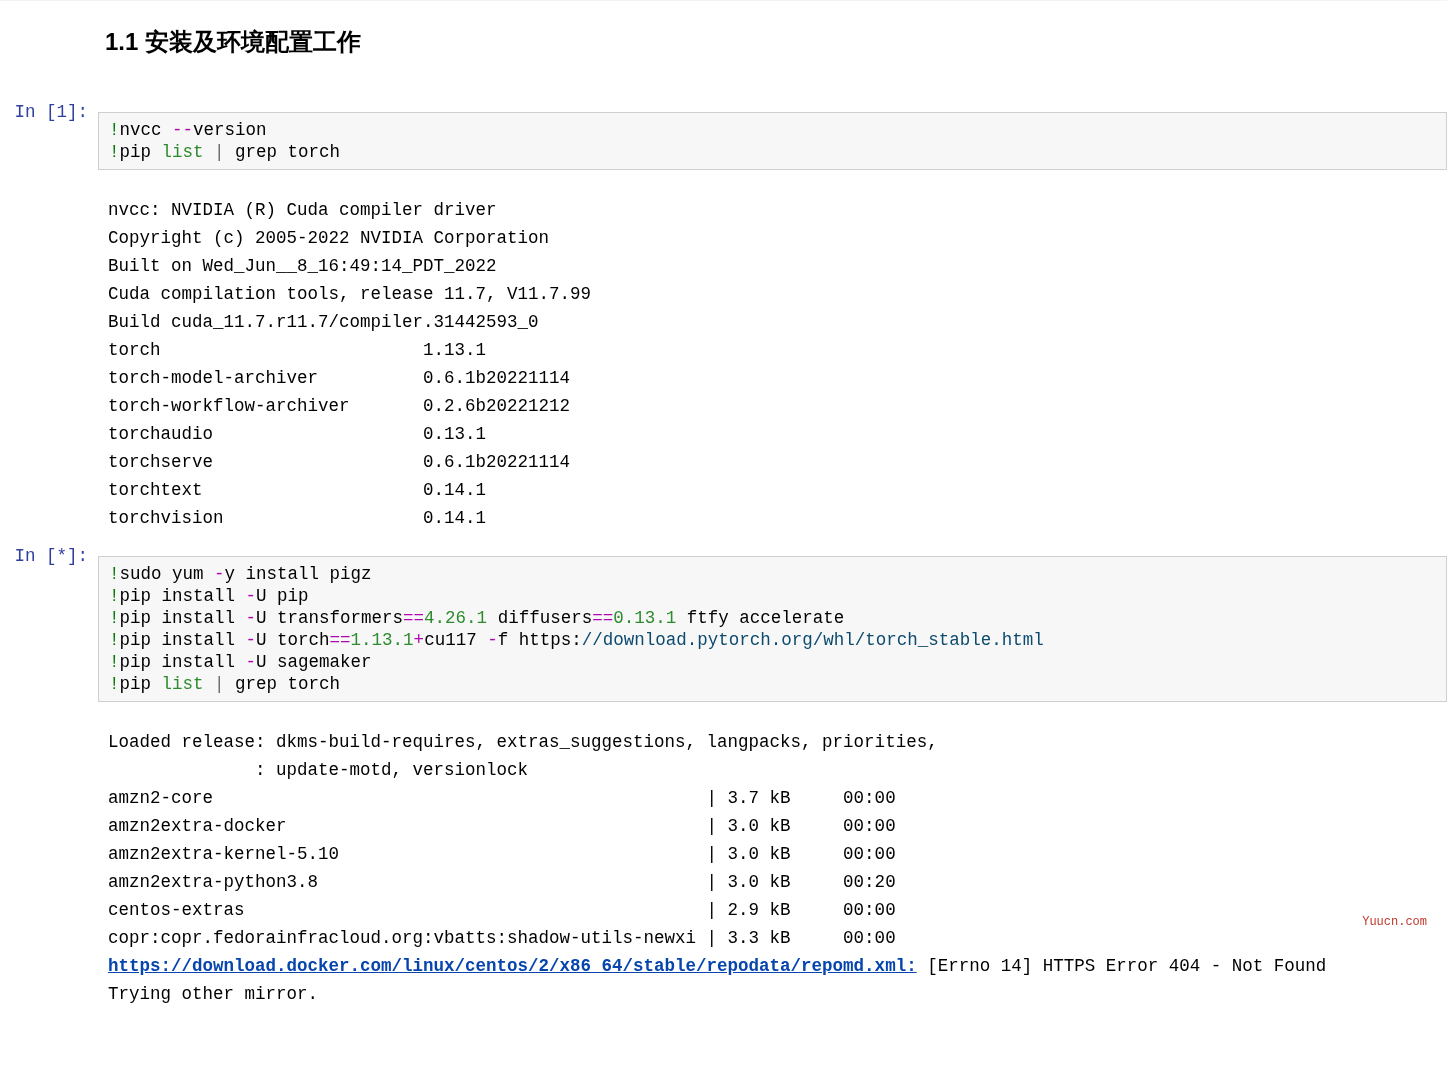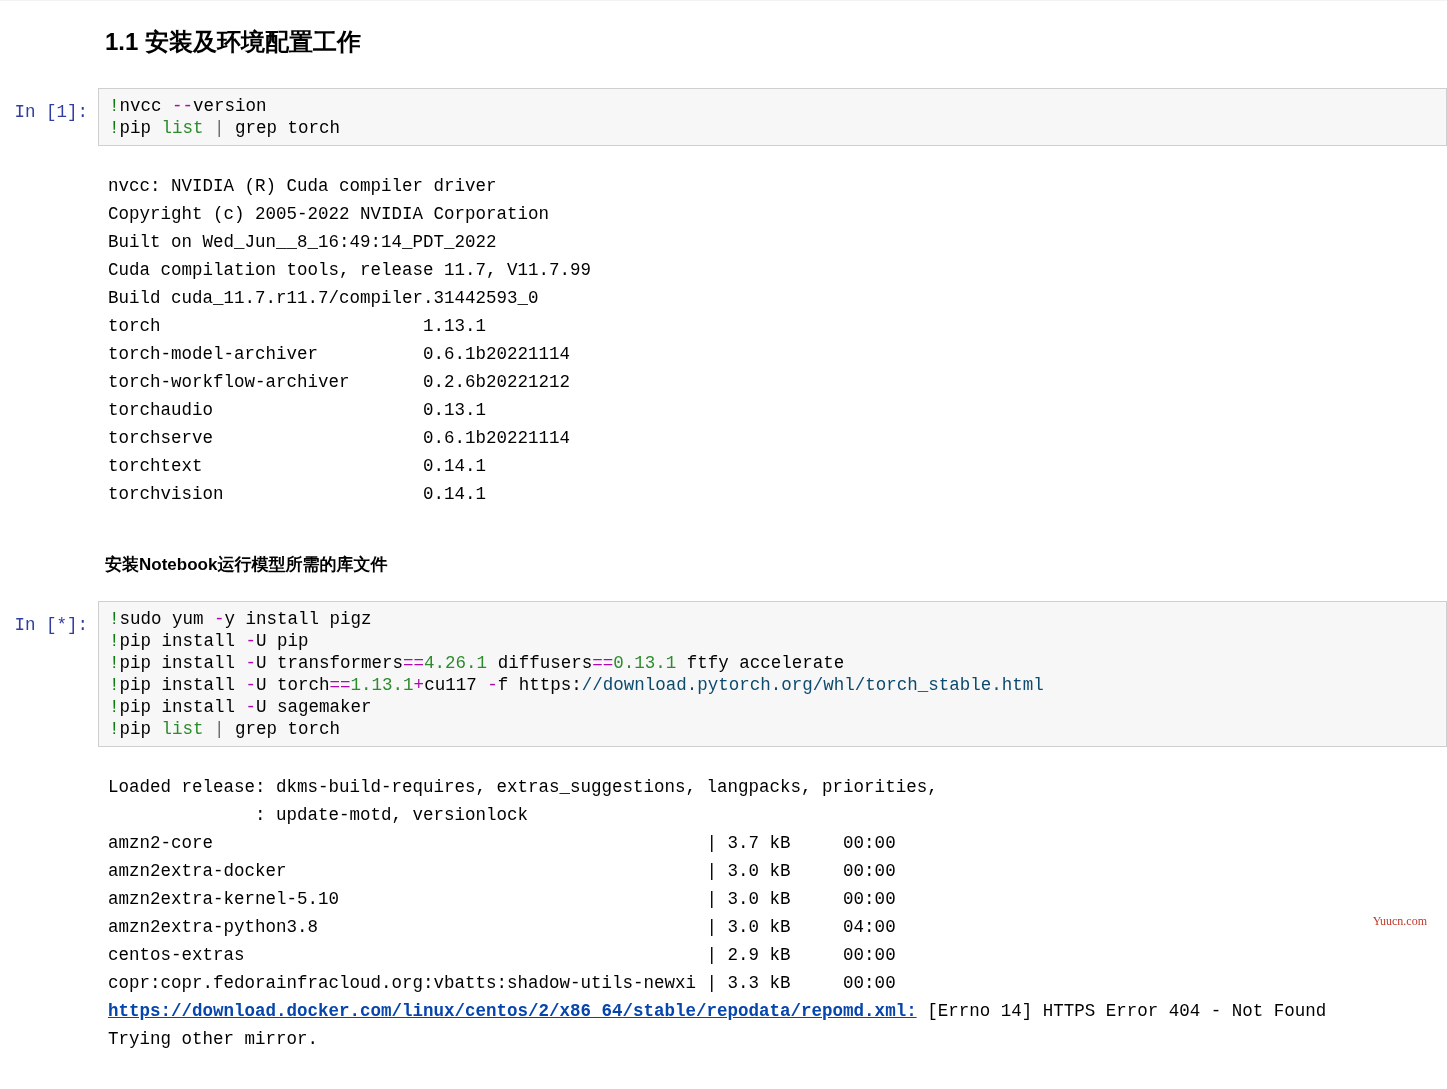--- a/index.html
+++ b/index.html
@@ -47,20 +47,21 @@
   .code-cell {
     flex: 1;
     background: #f7f7f7;
     border: 1px solid #cfcfcf;
     padding: 6px 10px;
     font-family: "Consolas","Courier New",monospace;
     font-size: 17.5px;
     line-height: 22px;
     white-space: pre;
     overflow-x: auto;
+    margin-top: 24px;
   }
   .output-cell {
     flex: 1;
     background: #ffffff;
     border: none;
     padding: 8px 10px 0 10px;
     font-family: "Consolas","Courier New",monospace;
     font-size: 17.5px;
     line-height: 28px;
     white-space: pre;
@@ -75,21 +76,21 @@
   .o-eq     { color: #b006b0; }   
   .o-num    { color: #2c8b2c; }   
   .o-str    { color: #0c4a6e; }   
   .o-url    { color: #0645ad; text-decoration: underline; font-weight: bold; }
   .watermark {
     position: absolute;
     right: 20px;
     bottom: 160px;
     color: #c0392b;
     font-size: 12px;
-    font-family: Liberation Serif, serif;
+    font-family: Liberation Mono, monospace;
   }
 </style>
 </head>
 <body>
 
 <div class="page">
 
   <h2 class="section-heading"><span>1.1</span> <span>安装及环境配置工作</span></h2>
 
 
@@ -110,42 +111,41 @@
 <span>Build cuda_11.7.r11.7/compiler.31442593_0</span>
 <span>torch                         1.13.1</span>
 <span>torch-model-archiver          0.6.1b20221114</span>
 <span>torch-workflow-archiver       0.2.6b20221212</span>
 <span>torchaudio                    0.13.1</span>
 <span>torchserve                    0.6.1b20221114</span>
 <span>torchtext                     0.14.1</span>
 <span>torchvision                   0.14.1</span></div>
   </div>
 
-  <h3 class="sub-heading">安装Notebook运行模型所需的库文件</h3>
 
   <div class="prompt-area">
     <div class="prompt">In [*]:</div>
     <div class="code-cell"><span class="o-bang">!</span><span>sudo yum </span><span class="o-flag">-</span><span>y install pigz</span>
 <span class="o-bang">!</span><span>pip install </span><span class="o-flag">-</span><span>U pip</span>
 <span class="o-bang">!</span><span>pip install </span><span class="o-flag">-</span><span>U transformers</span><span class="o-eq">==</span><span class="o-num">4.26.1</span><span> diffusers</span><span class="o-eq">==</span><span class="o-num">0.13.1</span><span> ftfy accelerate</span>
 <span class="o-bang">!</span><span>pip install </span><span class="o-flag">-</span><span>U torch</span><span class="o-eq">==</span><span class="o-num">1.13.1</span><span class="o-flag">+</span><span>cu117 </span><span class="o-flag">-</span><span>f https:</span><span class="o-str">//download.pytorch.org/whl/torch_stable.html</span>
 <span class="o-bang">!</span><span>pip install </span><span class="o-flag">-</span><span>U sagemaker</span>
 <span class="o-bang">!</span><span>pip </span><span class="o-builtin">list</span><span class="o-op"> | </span><span>grep torch</span></div>
   </div>
 
   <div class="output-spacer"></div>
 
   <div class="prompt-area">
     <div class="prompt"></div>
     <div class="output-cell"><span>Loaded release: dkms-build-requires, extras_suggestions, langpacks, priorities,</span>
 <span>              : update-motd, versionlock</span>
 <span>amzn2-core                                               | 3.7 kB     00:00</span>
 <span>amzn2extra-docker                                        | 3.0 kB     00:00</span>
 <span>amzn2extra-kernel-5.10                                   | 3.0 kB     00:00</span>
-<span>amzn2extra-python3.8                                     | 3.0 kB     04:00</span>
+<span>amzn2extra-python3.8                                     | 3.0 kB     00:20</span>
 <span>centos-extras                                            | 2.9 kB     00:00</span>
 <span>copr:copr.fedorainfracloud.org:vbatts:shadow-utils-newxi | 3.3 kB     00:00</span>
 <span class="o-url">https://download.docker.com/linux/centos/2/x86_64/stable/repodata/repomd.xml:</span><span> [Errno 14] HTTPS Error 404 - Not Found</span>
 <span>Trying other mirror.</span></div>
   </div>
 
   <div class="watermark">Yuucn.com</div>
 </div>
 
 </body></html>

